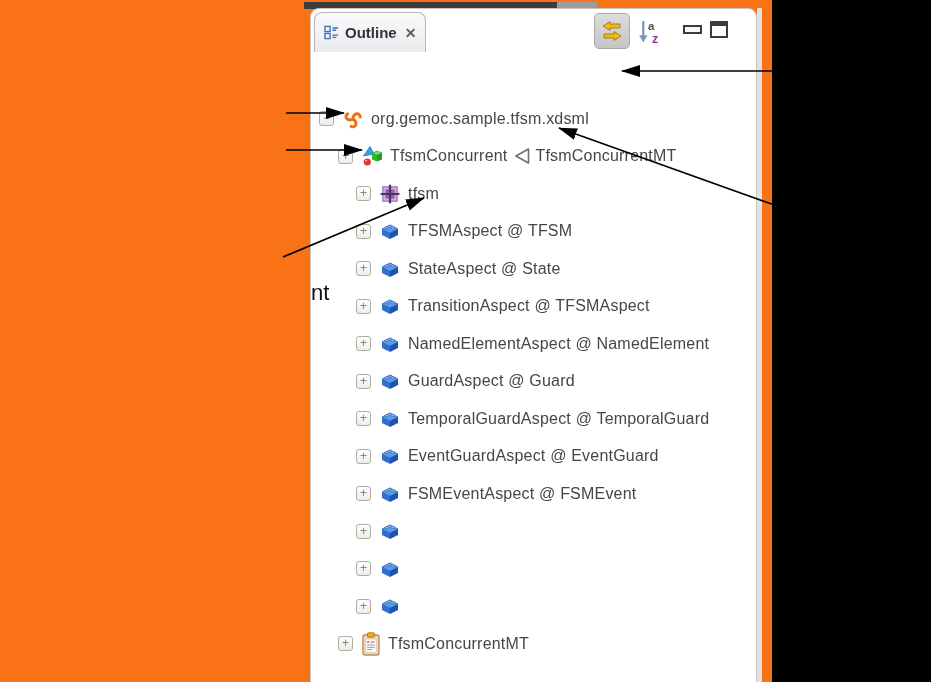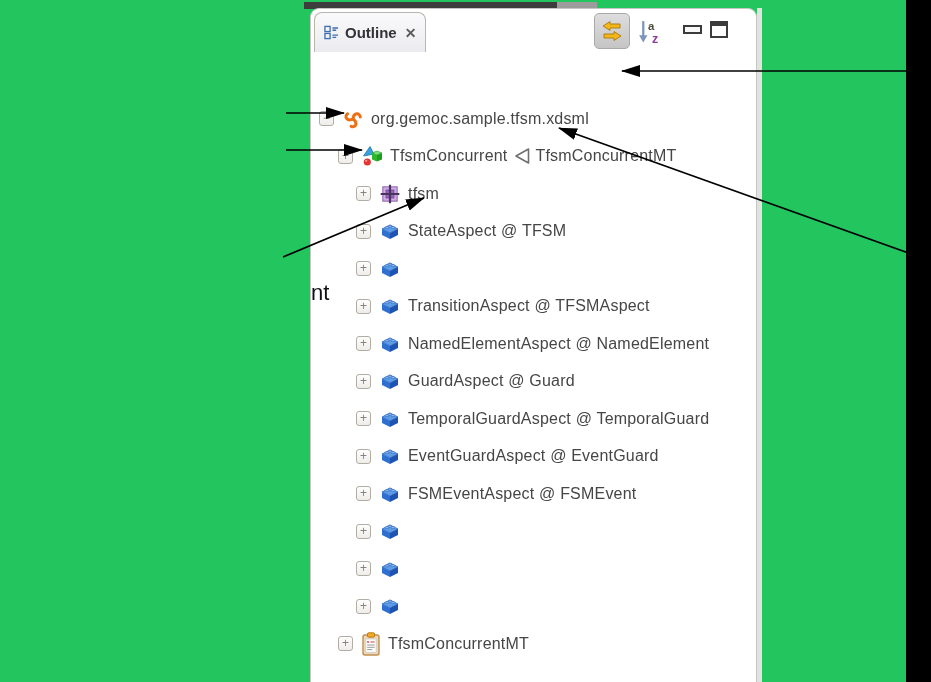--- a/index.html
+++ b/index.html
@@ -1,16 +1,16 @@
 <!DOCTYPE html>
 <html><head>
 <meta charset="utf-8">
 <style>
   html,body{margin:0;padding:0;background:#000;}
-  .stage{position:relative;width:906px;height:682px;background:#22c55e;overflow:hidden;
+  .stage{position:relative;width:772px;height:682px;background:#f97316;overflow:hidden;
          font-family:"Liberation Sans",sans-serif;}
   .topstrip{position:absolute;top:2px;height:7px;background:#3d3d3d;}
   .topstrip.light{background:#9c9c9c;}
   .panel{position:absolute;left:310px;top:8px;width:447px;height:674px;background:#fff;
          border:1px solid #c6c6c3;border-bottom:none;border-radius:9px 9px 0 0;box-sizing:border-box;}
   .panel-edge{position:absolute;left:757px;top:8px;width:5px;height:674px;background:#e2e2df;}
   
   .tab{position:absolute;left:3px;top:3px;height:39px;display:flex;align-items:center;gap:6px;
        padding:0 9px;background:linear-gradient(180deg,#fafafc,#ebebef);
        border:1px solid #b9b5af;border-bottom:none;border-radius:8px 8px 0 0;}
@@ -157,27 +157,28 @@
             <use href="#i-package"></use>
           </svg>
         <span class="lbl">tfsm</span>
       </div>
 
       <div class="row l2" style="top: 157.5px;">
         <span class="twist">+</span>
         <svg class="ni">
             <use href="#i-aspect"></use>
           </svg>
-        <span class="lbl">StateAspect @ TFSM</span>
+        <span class="lbl">TFSMAspect @ TFSM</span>
       </div>
       <div class="row l2" style="top: 195px;">
         <span class="twist">+</span>
         <svg class="ni">
             <use href="#i-aspect"></use>
           </svg>
+        <span class="lbl">StateAspect @ State</span>
       </div>
       <div class="row l2" style="top: 232.5px;">
         <span class="twist">+</span>
         <svg class="ni">
             <use href="#i-aspect"></use>
           </svg>
         <span class="lbl">TransitionAspect @ TFSMAspect</span>
       </div>
       <div class="row l2" style="top: 270px;">
         <span class="twist">+</span>

